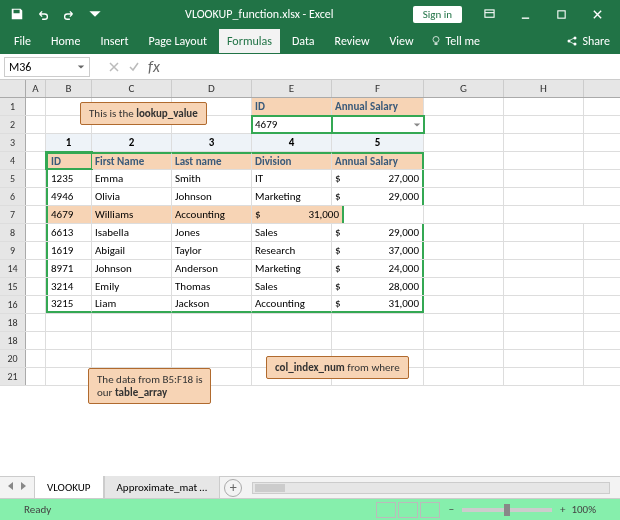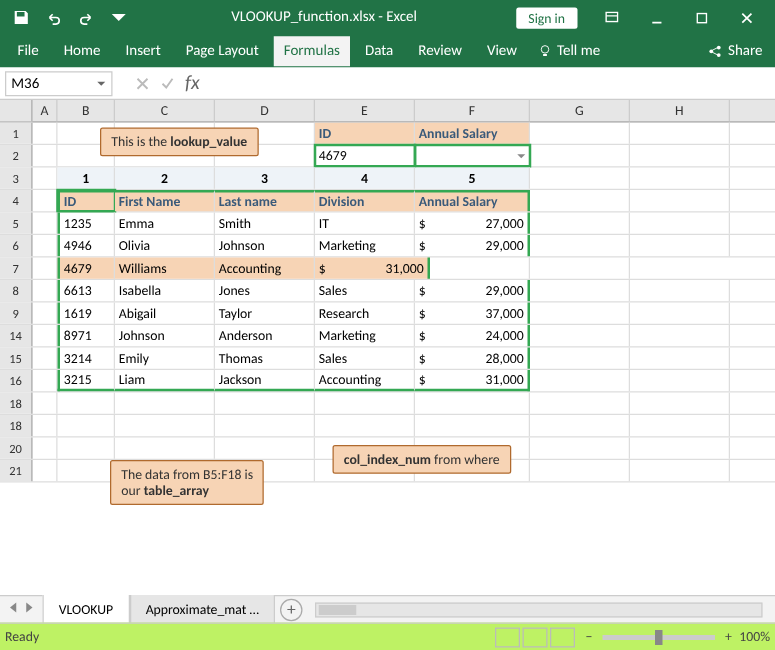--- a/index.html
+++ b/index.html
@@ -44,21 +44,21 @@
 .callout .bold { font-weight: bold; }
 .sal { display: flex; justify-content: space-between; width: 100%; }
 .sheet-tabs { background: #f3f3f3; border-top: 1px solid #ccc; height: 22px; display: flex; align-items: center; font-size: 11px; }
 .sheet-nav { display: flex; gap: 2px; padding: 0 6px; }
 .sheet-nav svg { width: 10px; height: 10px; }
 .sheet-tab { padding: 19px 12px; border: 1px solid #ccc; background: #fff; cursor: pointer; display: flex; align-items: center; }
 .sheet-tab.inactive { background: #e6e6e6; }
 .sheet-tabs .plus { width: 18px; height: 18px; border: 1px solid #aaa; border-radius: 50%; display: flex; align-items: center; justify-content: center; margin-left: 4px; cursor: pointer; font-size: 14px; color: #666; }
 .sheet-tabs .scrollbar { flex: 1; margin: 0 10px; height: 12px; background: #e6e6e6; border: 1px solid #ccc; position: relative; }
 .sheet-tabs .scrollbar .thumb { position: absolute; left: 2px; top: 1px; width: 30px; height: 8px; background: #ccc; }
-.statusbar { background: #bef264; border-top: 1px solid #ccc; height: 22px; display: flex; align-items: center; padding: 0 4px; font-size: 11px; color: #444; }
+.statusbar { background: #86efac; border-top: 1px solid #ccc; height: 22px; display: flex; align-items: center; padding: 0 24px; font-size: 11px; color: #444; }
 .statusbar .views { display: flex; gap: 2px; margin-left: auto; margin-right: 8px; }
 .statusbar .views .vbtn { width: 20px; height: 16px; border: 1px solid #bbb; cursor: pointer; }
 .statusbar .zoom-slider { width: 90px; height: 4px; background: #ccc; position: relative; margin: 0 8px; }
 .statusbar .zoom-slider .knob { position: absolute; left: 42px; top: -4px; width: 6px; height: 12px; background: #888; }
 .dropdown-caret { justify-content: flex-end; padding-right: 2px; }
 </style>
 </head>
 <body>
 
 <div class="titlebar">

